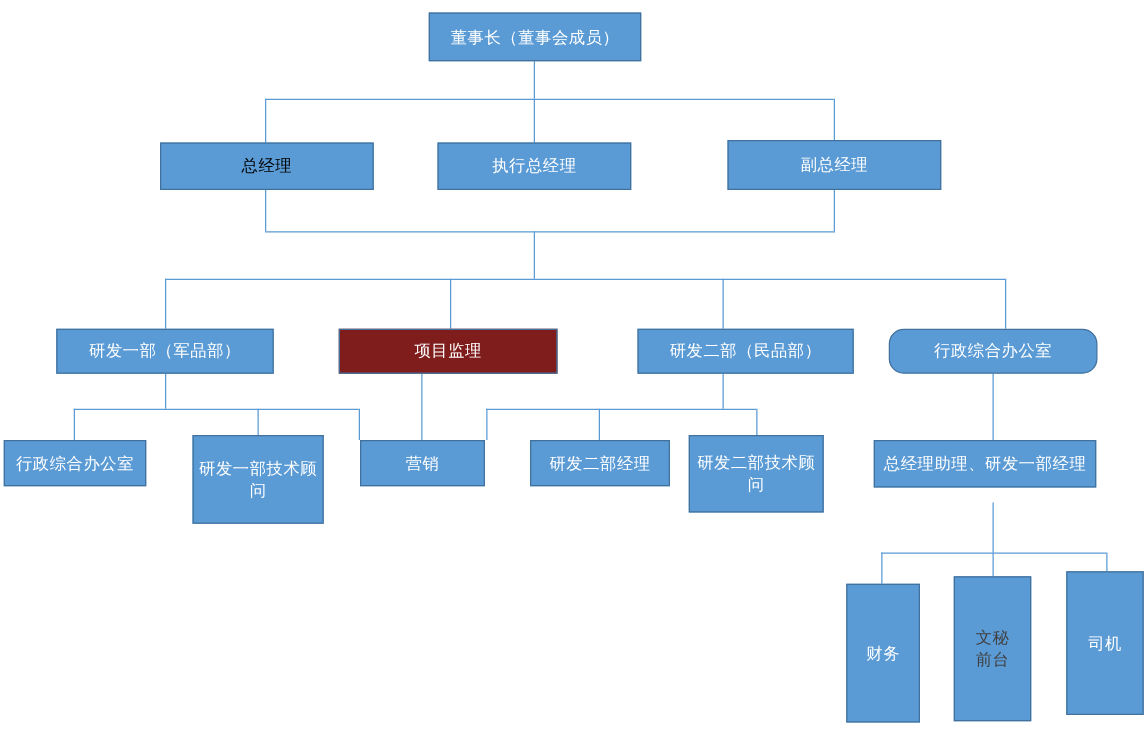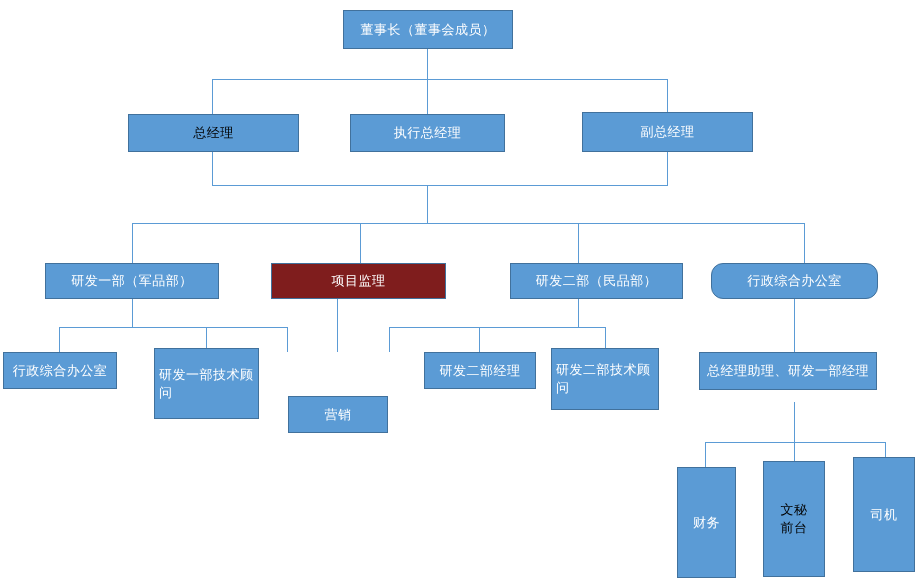--- a/index.html
+++ b/index.html
@@ -18,21 +18,21 @@
   }
   .node {
     position: absolute;
     box-sizing: border-box;
     background: #5B9BD5;
     border: 1px solid #41719C;
     color: #ffffff;
     display: flex;
     align-items: center;
     justify-content: center;
-    text-align: left;
+    text-align: center;
     line-height: 1.35;
     font-size: 13px;
     letter-spacing: 0.5px;
     white-space: pre-line;
     padding: 2px 4px;
     z-index: 2;
   }
   .connector {
     position: absolute;
     background: #5B9BD5;
@@ -91,23 +91,23 @@
   <div class="node" style="left: 350px; top: 114px; width: 155px; height: 38px; background: rgb(91, 155, 213); border-color: rgb(65, 113, 156); color: rgb(255, 255, 255);">执行总经理</div>
   <div class="node" style="left: 582px; top: 112px; width: 171px; height: 40px; background: rgb(91, 155, 213); border-color: rgb(65, 113, 156); color: rgb(255, 255, 255);">副总经理</div>
 
   <div class="node" style="left: 45px; top: 263px; width: 174px; height: 36px; background: rgb(91, 155, 213); border-color: rgb(65, 113, 156); color: rgb(255, 255, 255);">研发一部（军品部）</div>
   <div class="node" style="left: 271px; top: 263px; width: 175px; height: 36px; background: #7f1d1d; border-color: rgb(65, 113, 156); color: rgb(255, 255, 255);">项目监理</div>
   <div class="node" style="left: 510px; top: 263px; width: 173px; height: 36px; background: rgb(91, 155, 213); border-color: rgb(65, 113, 156); color: rgb(255, 255, 255);">研发二部（民品部）</div>
   <div class="node" style="left: 711px; top: 263px; width: 167px; height: 36px; background: rgb(91, 155, 213); border-color: rgb(65, 113, 156); color: rgb(255, 255, 255); border-radius: 12px;">行政综合办公室</div>
 
   <div class="node" style="left: 3px; top: 352px; width: 114px; height: 37px; background: rgb(91, 155, 213); border-color: rgb(65, 113, 156); color: rgb(255, 255, 255);">行政综合办公室</div>
   <div class="node" style="left: 154px; top: 348px; width: 105px; height: 71px; background: rgb(91, 155, 213); border-color: rgb(65, 113, 156); color: rgb(255, 255, 255);">研发一部技术顾问</div>
-  <div class="node" style="left: 288px; top: 352px; width: 100px; height: 37px; background: rgb(91, 155, 213); border-color: rgb(65, 113, 156); color: rgb(255, 255, 255); margin-top: 44px;">营销</div>
+  <div class="node" style="left: 288px; top: 352px; width: 100px; height: 37px; background: rgb(91, 155, 213); border-color: rgb(65, 113, 156); color: rgb(255, 255, 255);">营销</div>
   <div class="node" style="left: 424px; top: 352px; width: 112px; height: 37px; background: rgb(91, 155, 213); border-color: rgb(65, 113, 156); color: rgb(255, 255, 255);">研发二部经理</div>
   <div class="node" style="left: 551px; top: 348px; width: 108px; height: 62px; background: rgb(91, 155, 213); border-color: rgb(65, 113, 156); color: rgb(255, 255, 255);">研发二部技术顾问</div>
   <div class="node" style="left: 699px; top: 352px; width: 178px; height: 38px; background: rgb(91, 155, 213); border-color: rgb(65, 113, 156); color: rgb(255, 255, 255);">总经理助理、研发一部经理</div>
 
   <div class="node" style="left: 677px; top: 467px; width: 59px; height: 111px; background: rgb(91, 155, 213); border-color: rgb(65, 113, 156); color: rgb(255, 255, 255);">财务</div>
-  <div class="node" style="left: 763px; top: 461px; width: 62px; height: 116px; background: rgb(91, 155, 213); border-color: rgb(65, 113, 156); color: #000000;">文秘
+  <div class="node" style="left: 763px; top: 461px; width: 62px; height: 116px; background: rgb(91, 155, 213); border-color: rgb(65, 113, 156); color: #404040;">文秘
 前台</div>
   <div class="node" style="left: 853px; top: 457px; width: 62px; height: 115px; background: rgb(91, 155, 213); border-color: rgb(65, 113, 156); color: rgb(255, 255, 255);">司机</div>
 
 </div>
 
 </body></html>

